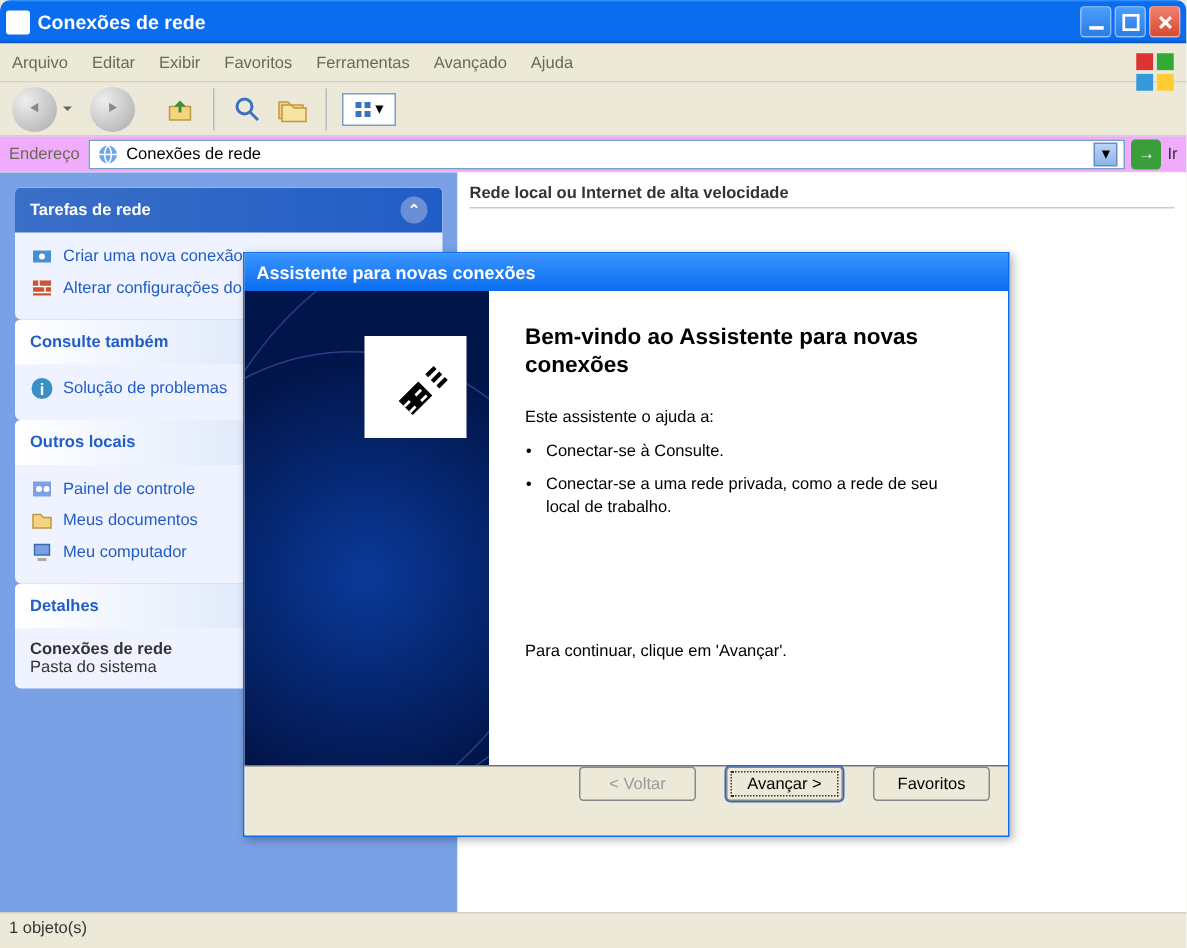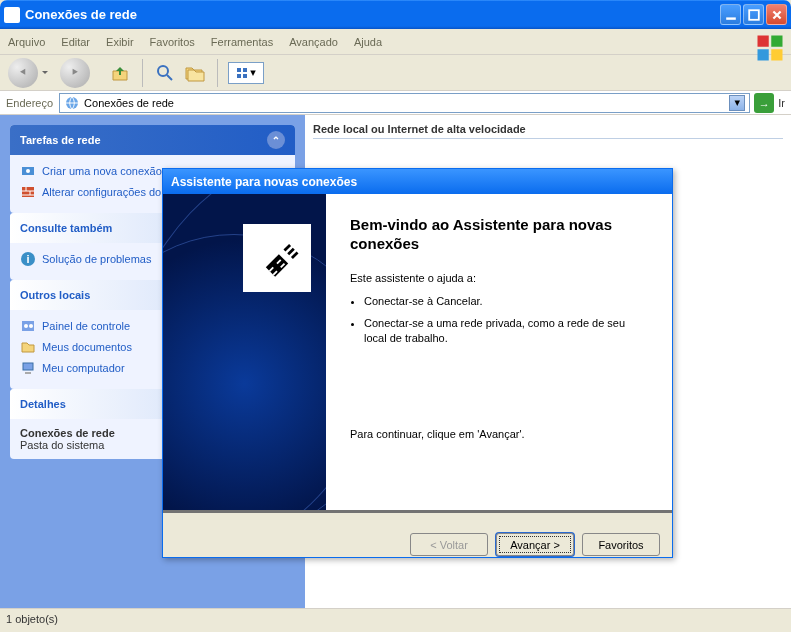--- a/index.html
+++ b/index.html
@@ -22,21 +22,21 @@
 
 
 .toolbar { height: 36px; background: #ece9d8; display: flex; align-items: center; padding: 0 8px; border-bottom: 1px solid #d4d0c8; gap: 6px; }
 .nav-btn { width: 30px; height: 30px; border-radius: 50%; background: radial-gradient(circle at 30% 30%, #eee, #aaa); display: flex; align-items: center; justify-content: center; color: #888; position: relative; }
 .nav-btn.drop::after { content: ''; position: absolute; right: -10px; top: 13px; border: 3px solid transparent; border-top-color: #666; }
 .toolbar-sep { width: 1px; height: 28px; background: #bbb; margin: 0 4px; }
 .icon-btn { width: 24px; height: 24px; display: flex; align-items: center; justify-content: center; font-size: 16px; }
 .view-btn { width: 36px; height: 22px; border: 1px solid #7a9fc7; background: #fff; display: flex; align-items: center; justify-content: center; }
 
 
-.addressbar { height: 24px; background: #ffffff; display: flex; align-items: center; padding: 0 6px; border-bottom: 1px solid #d4d0c8; }
+.addressbar { height: 24px; background: #f0abfc; display: flex; align-items: center; padding: 0 6px; border-bottom: 1px solid #d4d0c8; }
 .addr-label { color: #6a6a55; margin-right: 6px; }
 .addr-field { flex: 1; height: 20px; background: #fff; border: 1px solid #7a9fc7; display: flex; align-items: center; padding: 0 4px; }
 .addr-field .combo-arrow { width: 16px; height: 16px; background: linear-gradient(#bcd4f6,#8db3e8); border: 1px solid #6b8fbd; display: flex; align-items: center; justify-content: center; }
 .addr-go { width: 20px; height: 20px; background: #3a9f3a; border-radius: 3px; display: flex; align-items: center; justify-content: center; margin-left: 4px; color: #fff; font-weight: bold; }
 .addr-ir { margin-left: 4px; color: #333; }
 
 
 .content { display: flex; height: 493px; background: #fff; }
 .left-pane { width: 305px; background: #7aa1e6; padding: 10px; display: flex; flex-direction: column; gap: 0; }
 .panel { background: #eff3ff; border-radius: 4px; overflow: hidden; }
@@ -65,21 +65,21 @@
 .wizard-side::before { width:300px; height:300px; left:-80px; top:40px; }
 .wizard-side::after { width:260px; height:400px; left:-40px; top:-40px; transform:rotate(20deg); }
 .wizard-icon { position:absolute; top:30px; left:80px; width:68px; height:68px; background:#fff; display:flex; align-items:center; justify-content:center; }
 .wizard-icon svg { width:56px; height:56px; }
 .wizard-main { flex: 1; padding: 22px 24px; color: #000; }
 .wizard-main h2 { font-size: 15px; font-weight: bold; margin-bottom: 18px; line-height:1.25; }
 .wizard-main p { font-size: 11px; margin-bottom: 10px; }
 .wizard-main ul { margin: 0 0 14px 14px; font-size: 11px; }
 .wizard-main ul li { margin-bottom: 8px; line-height:1.35; }
 .wizard-continue { position:absolute; bottom: 60px; left: 24px; font-size:11px; }
-.wizard-btns { height: 46px; background: #ece9d8; border-top: 3px solid #737373; display: flex; align-items: flex-end; justify-content: flex-end; padding: 0 12px; gap: 8px; }
+.wizard-btns { height: 46px; background: #ece9d8; border-top: 1px solid #737373; display: flex; align-items: flex-start; justify-content: flex-end; padding: 0 12px; gap: 20px; }
 .wizard-btns button { height: 23px; min-width: 78px; background: #ece9d8; border: 1px solid #888; border-radius: 3px; font-size: 11px; padding: 0 10px; }
 .wizard-btns button:disabled { color: #999; }
 .wizard-btns button.default { outline: 1px dotted #333; outline-offset: -4px; box-shadow: 0 0 0 1px #2a6ad0; }
 </style>
 </head>
 <body>
 
 <div class="titlebar">
   <div class="title-icon"></div>
   <div class="title-text">Conexões de rede</div>
@@ -273,21 +273,21 @@
             <path d="M18 40 L32 26 L42 36 L28 50 Z" fill="#000"></path>
             <path d="M22 44 L26 40 M26 48 L30 44 M30 36 L34 32 M34 40 L38 36" stroke="#fff" stroke-width="2"></path>
             <path d="M38 22 L44 16 M42 26 L48 20 M46 30 L52 24" stroke="#000" stroke-width="3"></path>
           </svg>
       </div>
     </div>
     <div class="wizard-main" style="position:relative">
       <h2>Bem-vindo ao Assistente para novas conexões</h2>
       <p>Este assistente o ajuda a:</p>
       <ul>
-        <li>Conectar-se à Cancelar.</li>
+        <li>Conectar-se à Consulte.</li>
         <li>Conectar-se a uma rede privada, como a rede de seu local de trabalho.</li>
       </ul>
       <p class="wizard-continue">Para continuar, clique em 'Avançar'.</p>
     </div>
   </div>
   <div class="wizard-btns">
     <button disabled="">&lt; Voltar</button>
     <button class="default">Avançar &gt;</button>
     <button>Favoritos</button>
   </div>

